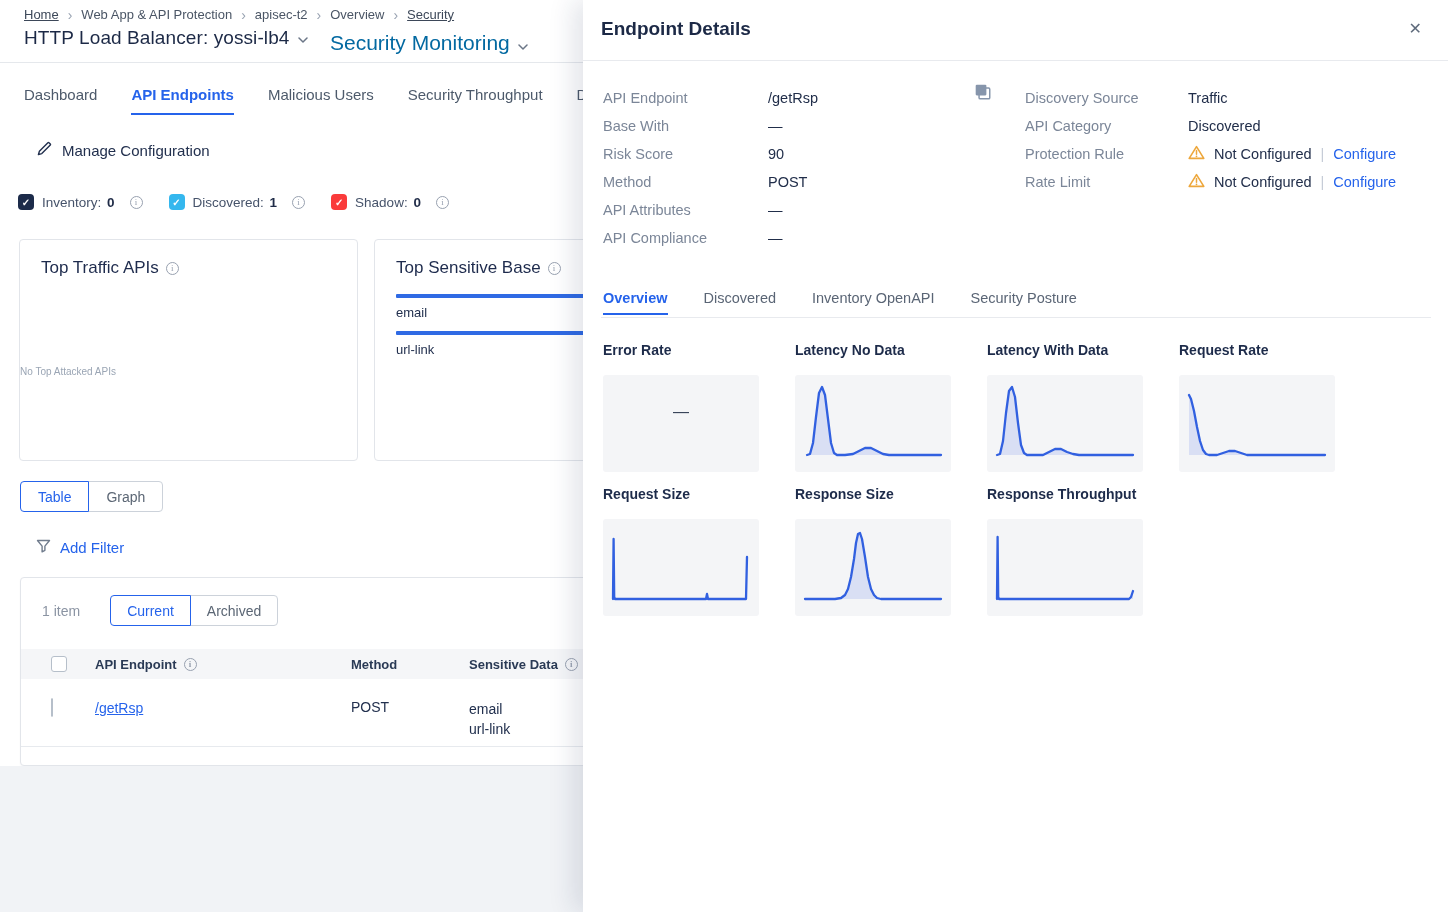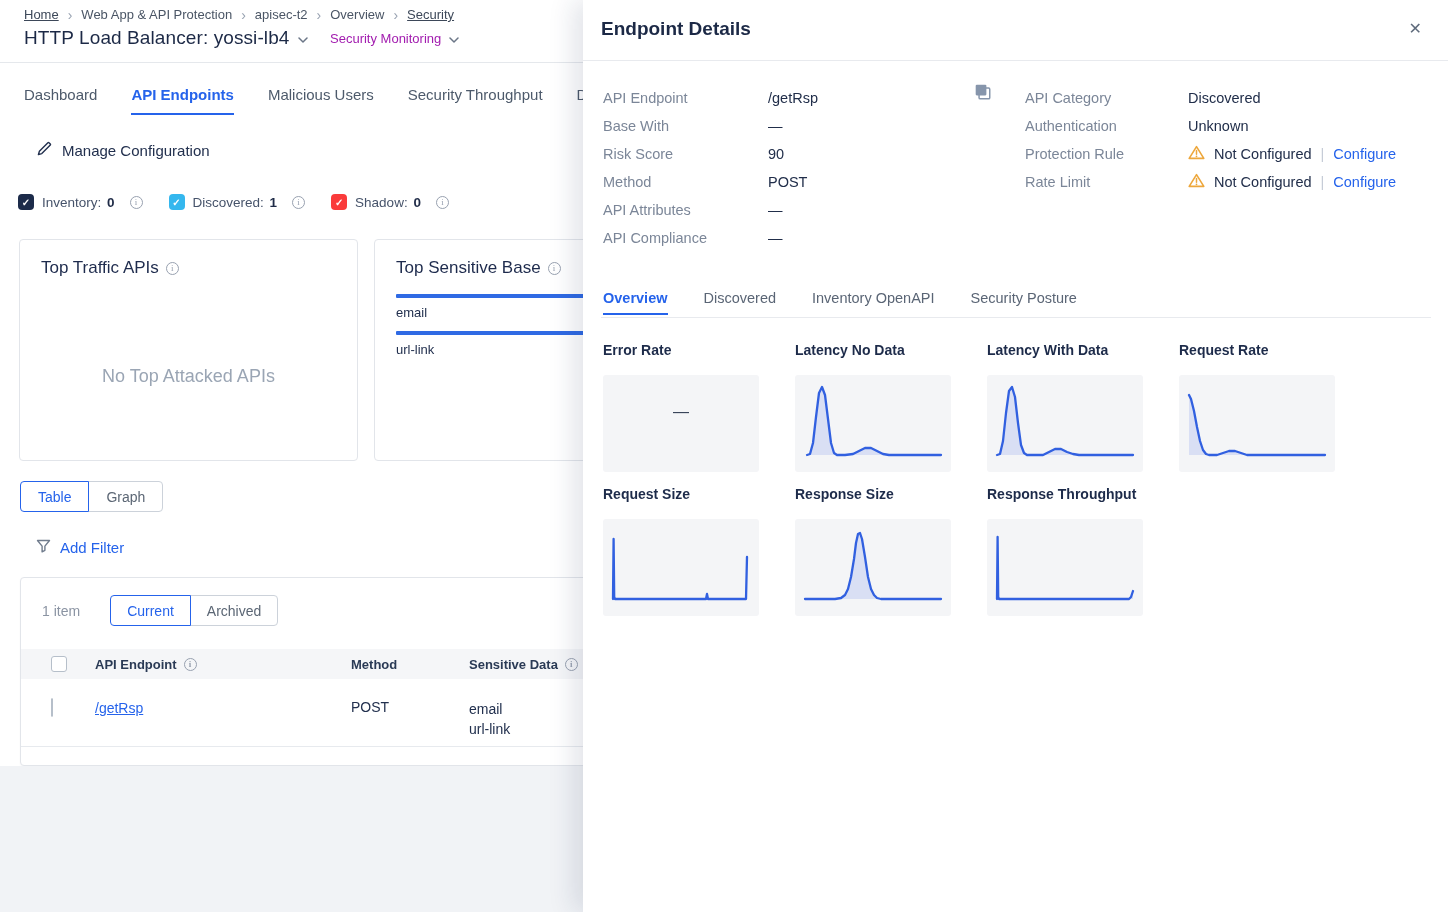--- a/index.html
+++ b/index.html
@@ -9,41 +9,41 @@
 
   
   .breadcrumb { position:absolute; left:24px; top:7px; display:flex; align-items:center; font-size:13px; color:#4a5565; }
   .breadcrumb .crumb { white-space:nowrap; }
   .breadcrumb .crumb.link { text-decoration:underline; color:#3d4859; cursor:pointer; }
   .breadcrumb .sep { margin:0 9px; color:#98a2b1; font-size:14px; line-height:1; }
 
   .page-title-row { position:absolute; left:24px; top:27px; display:flex; align-items:center; }
   .page-title { font-size:19px; font-weight:500; color:#1c2946; letter-spacing:.1px; }
   .chev { margin-left:8px; display:inline-block; }
-  .monitor-select { position:absolute; left:330px; top:31px; display:flex; align-items:center; font-size:13px; color:#a21caf; cursor:pointer; }
+  .monitor-select { position:absolute; left:330px; top:31px; display:flex; align-items:center; font-size:21px; color:#0369a1; cursor:pointer; }
   .hdiv-main { position:absolute; left:0; top:62px; width:100%; height:1px; background:#e5e8ec; }
 
   .nav-tabs { position:absolute; left:24px; top:86px; display:flex; gap:34px; font-size:15px; color:#4d5a6b;justify-content:space-between; }
   .nav-tabs .tab { padding-bottom:12px; cursor:pointer; white-space:nowrap; }
   .nav-tabs .tab.active { color:#2563eb; font-weight:700; box-shadow:inset 0 -2px 0 #2563eb; }
 
   .manage-config { position:absolute; left:36px; top:140px; display:flex; align-items:center; gap:9px; font-size:15px; color:#22304e; cursor:pointer; }
 
   .filter-row { position:absolute; left:18px; top:194px; display:flex; gap:26px; align-items:center; }
   .chip { display:flex; align-items:center; gap:8px; font-size:13.5px; color:#46536a; cursor:pointer; }
   .chip .cb { width:16px; height:16px; border-radius:4px; display:flex; align-items:center; justify-content:center; color:#fff; font-size:10px; font-weight:700; }
   .chip b { color:#1f2b47; margin-left:2px; }
   .info { width:13px; height:13px; border:1px solid #98a1b0; border-radius:50%; color:#98a1b0;
           display:inline-flex; align-items:center; justify-content:center; font-size:9px; font-style:normal;
           margin-left:7px; flex:none; font-family:"Liberation Serif", serif; }
 
   .card { position:absolute; background:#fff; border:1px solid #e2e5ea; border-radius:4px; }
   .card .card-title { position:absolute; left:21px; top:18px; font-size:17px; font-weight:500; color:#1e2b4d; display:flex; align-items:center; }
   #top-attacked { left:19px; top:239px; width:339px; height:222px; }
-  #top-attacked .empty { position:absolute; left:0; right:0; top:126px; text-align:center; font-size:18px; color:#9aa5b4; }
+  #top-attacked .empty { position:absolute; left:0; right:0; top:126px; text-align:left; font-size:10px; color:#9aa5b4; }
   #top-sensitive { left:374px; top:239px; width:339px; height:222px; }
   .sens-list { position:absolute; left:21px; top:54px; right:16px; }
   .sens-item .bar { height:4px; border-radius:1px; }
   .sens-item .lbl { font-size:13px; color:#22304e; margin:7px 0 11px 0; }
 
   .seg { display:inline-flex; }
   .seg .seg-btn { background:#fff; border:1px solid #ccd2da; height:31px; padding:0 16px; font-size:14px; color:#5b6674;
                   display:flex; align-items:center; cursor:pointer; font-family:inherit; }
   .seg .seg-btn:first-child { border-radius:4px 0 0 4px; }
   .seg .seg-btn + .seg-btn { margin-left:-1px; border-radius:0 4px 4px 0; }
@@ -277,29 +277,29 @@
         </div>
         <div class="drow">
           <span class="dlabel">API Compliance</span>
           <span class="dvalue">
             <span>—</span>
           </span>
         </div>
       </div>
     <div class="details" id="details-right">
         <div class="drow">
+          <span class="dlabel">Discovery Source</span>
+          <span class="dvalue">
+            <span>Traffic</span>
+          </span>
+        </div>
+        <div class="drow">
           <span class="dlabel">API Category</span>
           <span class="dvalue">
             <span>Discovered</span>
-          </span>
-        </div>
-        <div class="drow">
-          <span class="dlabel">Authentication</span>
-          <span class="dvalue">
-            <span>Unknown</span>
           </span>
         </div>
         <div class="drow">
           <span class="dlabel">Protection Rule</span>
           <span class="dvalue">
             <span><svg width="17" height="15" viewBox="0 0 17 15">
                 <path d="M8.5 1.6 L15.8 13.4 H1.2 Z" fill="none" stroke="#eda73c" stroke-width="1.6" stroke-linejoin="round"></path>
                 <line x1="8.5" y1="5.6" x2="8.5" y2="9.2" stroke="#eda73c" stroke-width="1.5" stroke-linecap="round"></line>
                 <circle cx="8.5" cy="11.3" r="0.9" fill="#eda73c"></circle>
               </svg></span>

